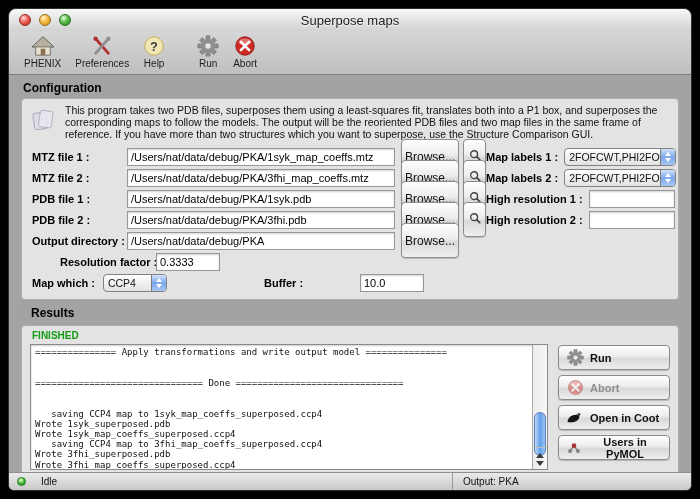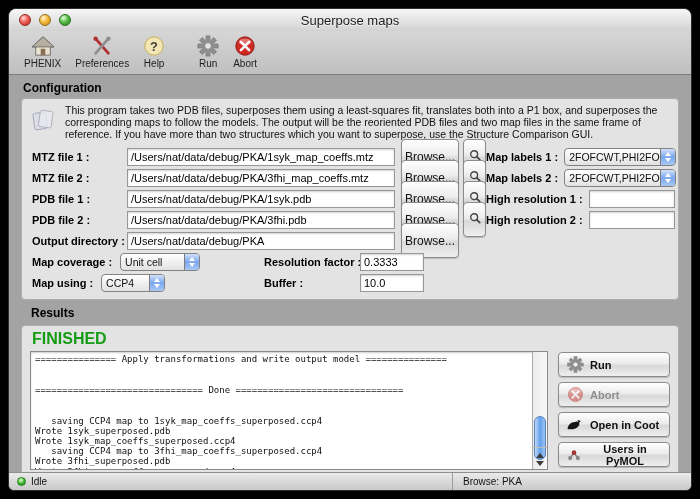--- a/index.html
+++ b/index.html
@@ -61,21 +61,21 @@
   .arr-dn { width:0; height:0; border-left:3.5px solid transparent; border-right:3.5px solid transparent; border-top:4px solid #fff; }
   .tf-hres { width:86px; flex:0 0 86px; margin-left:6px; margin-right:26px; }
   .optleft { width:204px; flex:0 0 204px; display:flex; align-items:center; }
   .combo-cov { width:80px; flex:0 0 80px; margin-left:8px; }
   .combo-fmt { width:64px; flex:0 0 64px; margin-left:8px; }
   .lbl-opt2 { width:96px; flex:0 0 96px; margin-left:28px; }
   .tf-opt { width:64px; flex:0 0 64px; }
 
   
   .results-panel { margin-top:2px; height:154px; padding:3px 8px 8px; display:flex; flex-direction:column; }
-  .finished { color:#149c14; font-weight:bold; font-size:16px; margin:1px 0 3px 2px; }
+  .finished { color:#149c14; font-weight:bold; font-size:10px; margin:1px 0 3px 2px; }
   .results-body { display:flex; flex:1; gap:10px; overflow:hidden; }
   .console-wrap { flex:1; border:1px solid #8a8a8a; background:#fff; display:flex; overflow:hidden;
     box-shadow:inset 0 1px 2px rgba(0,0,0,.2); }
   .console { flex:1; overflow:hidden; padding:2px 4px; font-family:"DejaVu Sans Mono", monospace;
     font-size:9px; line-height:10.2px; white-space:pre; color:#101010; }
   .vscroll { flex:0 0 15px; border-left:1px solid #a9a9a9; background:linear-gradient(90deg,#ececec,#f7f7f7); position:relative; }
   .vthumb { position:absolute; left:1px; right:1px; top:54%; height:44px; border-radius:7px;
     background:linear-gradient(90deg,#c3daf8,#62a0ea 50%,#9dc4f3); border:1px solid #597fb9; }
   .varrows { position:absolute; bottom:0; left:0; right:0; height:22px; display:flex; flex-direction:column;
     align-items:center; justify-content:flex-end; gap:3px; padding-bottom:3px; border-top:1px solid #bdbdbd; }
@@ -86,21 +86,21 @@
   .rbtn { height:25px; display:flex; align-items:center; gap:6px; padding:0 7px; border:1px solid #8b8b8b;
     border-radius:4px; background:linear-gradient(#ffffff,#ececec 45%,#d8d8d8 55%,#efefef);
     box-shadow:0 1px 1px rgba(0,0,0,.2); font-size:11px; font-weight:bold; color:#111; cursor:default; }
   .rbtn.disabled { color:#8d8d8d; }
   .rbtn.disabled .bicon { opacity:.45; }
   .bicon { display:flex; align-items:center; justify-content:center; width:18px; }
 
   
   .statusbar { flex:0 0 18px; margin-top:auto; background:linear-gradient(#eaeaea,#c9c9c9);
     border-top:1px solid #8f8f8f; display:flex; align-items:center; font-size:10px; color:#111; }
-  .status-left { flex:1; display:flex; align-items:center; padding-left:8px; gap:5px; }
+  .status-left { flex:1; display:flex; align-items:center; padding-left:8px; gap:15px; }
   .sdot { width:9px; height:9px; border-radius:50%;
     background:radial-gradient(circle at 40% 30%, #c9f7b5 10%, #3db32f 55%, #1f8a18 90%); border:1px solid #237e1d; }
   .ssep { width:1px; align-self:stretch; background:#9b9b9b; }
   .status-right { flex:0 0 238px; display:flex; align-items:center; padding-left:10px; }
 </style>
 </head>
 <body>
 
 <div class="window">
 
@@ -264,37 +264,27 @@
         <input class="tf tf-hres" type="text" value="" style="">
       </div>
 
       <div class="frow">
         <span class="lbl lbl-file">Output directory :</span>
         <input class="tf tf-path" type="text" value="/Users/nat/data/debug/PKA" style="">
         <button class="btn browse">Browse...</button>
       </div>
 
       <div class="frow">
-        <div class="optleft">
-          <span class="lbl">Map coverage :</span>
-          <div class="combo combo-cov">
-            <span class="combo-text">Unit cell</span>
-            <span class="stepper">
-                <i class="arr-up"></i>
-                <i class="arr-dn"></i>
-              </span>
-          </div>
-        </div>
         <span class="lbl lbl-opt2">Resolution factor :</span>
         <input class="tf tf-opt" type="text" value="0.3333" style="">
       </div>
 
       <div class="frow">
         <div class="optleft">
-          <span class="lbl">Map using :</span>
+          <span class="lbl">Map which :</span>
           <div class="combo combo-fmt">
             <span class="combo-text">CCP4</span>
             <span class="stepper">
                 <i class="arr-up"></i>
                 <i class="arr-dn"></i>
               </span>
           </div>
         </div>
         <span class="lbl lbl-opt2">Buffer :</span>
         <input class="tf tf-opt" type="text" value="10.0" style="">
@@ -379,17 +369,17 @@
 
   </div>
 
   <div class="statusbar">
     <div class="status-left">
       <span class="sdot"></span>
       <span>Idle</span>
     </div>
     <div class="ssep"></div>
     <div class="status-right">
-      <span>Browse: PKA</span>
+      <span>Output: PKA</span>
     </div>
   </div>
 
 </div>
 
 </body></html>

